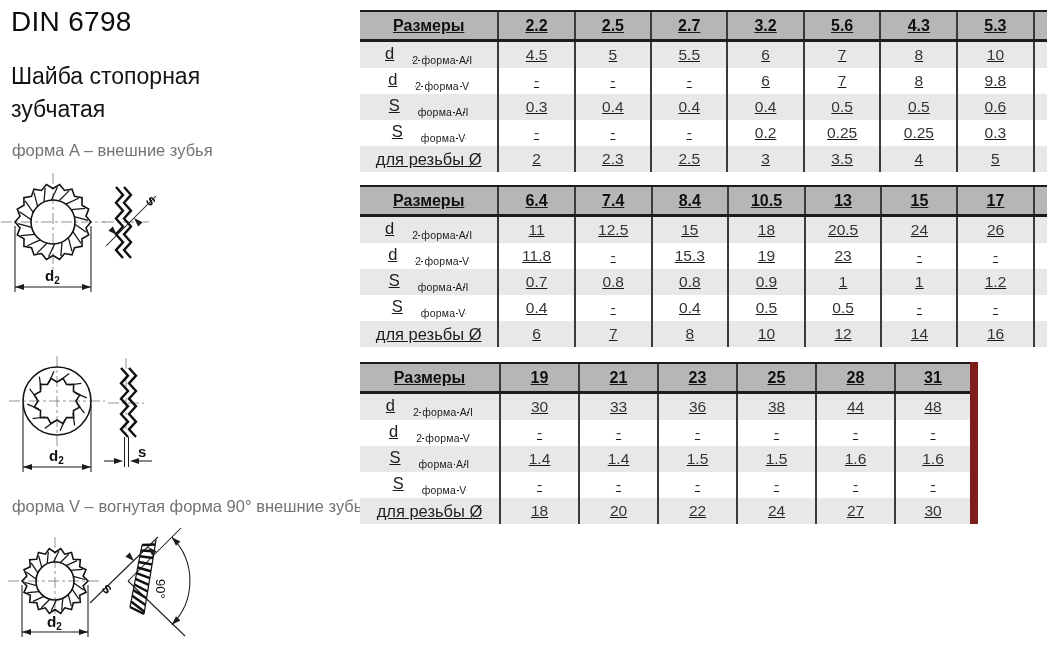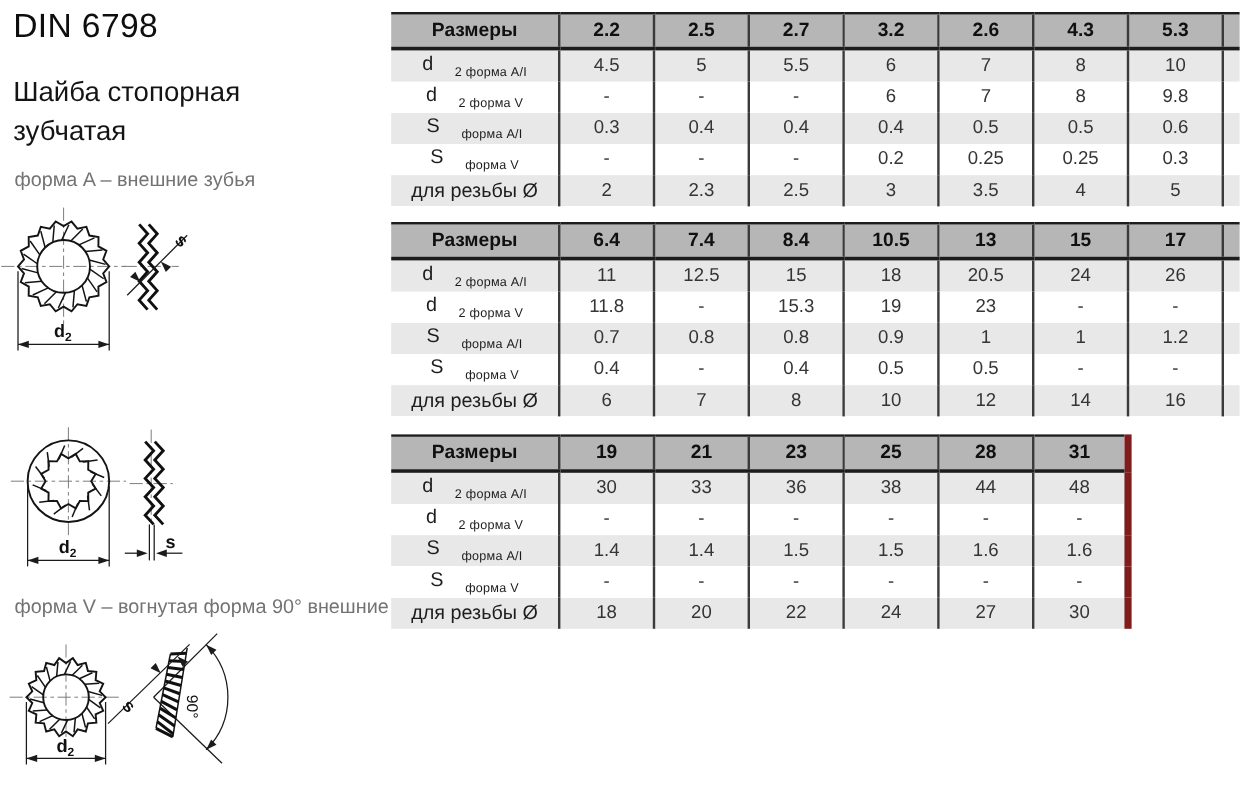--- a/index.html
+++ b/index.html
@@ -9,32 +9,32 @@
   #app{
     position:relative;width:1047px;height:661px;background:#ffffff;
     font-family:"Liberation Sans",sans-serif;overflow:hidden;color:#181818;
   }
   .title{position:absolute;left:11px;top:6px;font-size:28px;font-weight:400;letter-spacing:.3px;color:#0e0e0e;}
   .subtitle{position:absolute;left:11px;top:60px;width:235px;font-size:23px;line-height:1.45;color:#141414;}
   .cap{position:absolute;left:12px;font-size:16.5px;color:#737373;white-space:nowrap;}
   .capA{top:141px}.capI{top:326px}.capV{top:497px}
 
   
-  .twrap{position:absolute;left:326px;}
+  .twrap{position:absolute;left:360px;text-decoration:underline;}
   .t0{top:10px}.t1{top:185px}.t2{top:362px}
   table{border-collapse:collapse;table-layout:fixed;}
   th,td{padding:0;margin:0;text-align:center;vertical-align:middle;height:26px;overflow:hidden;white-space:nowrap;}
   thead th{
     height:27px;background:var(--hbg);
     border-top:2px solid var(--bc);border-bottom:3px solid var(--bc);
     font-size:16px;font-weight:700;color:#101010;
   }
   td{font-size:15.5px;color:#353535;}
   th:not(:first-child),td:not(:first-child){border-left:2px solid #3a3a3a;}
-  table.closed th:last-child,table.closed td:last-child{border-right:6px solid #7f1d1d;}
+  table.closed th:last-child,table.closed td:last-child{border-right:8px solid #7f1d1d;}
   tbody tr:nth-child(odd) td{background:var(--shade);}
   td.rowlab{font-size:16.5px;color:#1d1d1d;}
   td.rowlab sub{font-size:10.5px;margin-left:18px;letter-spacing:.2px;}
   th.ghost,td.ghost{border-right:none;}
 
   
   .dr{position:absolute;left:0;}
   #svgA{top:160px}#svgI{top:345px}#svgV{top:515px}
   .ln{fill:none;stroke:#141414;stroke-width:1.6px;}
   .tl{stroke:#141414;stroke-width:1.25px;}
@@ -207,21 +207,21 @@
             <col style="width: 79px;">
             <col style="width: 14px;">
           </colgroup>
           <thead>
             <tr>
               <th class="lab">Размеры</th>
               <th>2.2</th>
               <th>2.5</th>
               <th>2.7</th>
               <th>3.2</th>
-              <th>2.6</th>
+              <th>5.6</th>
               <th>4.3</th>
               <th>5.3</th>
               <th class="ghost"></th>
             </tr>
           </thead>
           <tbody>
             <tr>
               <td class="rowlab"><span>d</span><sub>2 форма A/I</sub></td>
               <td>4.5</td>
               <td>5</td>

